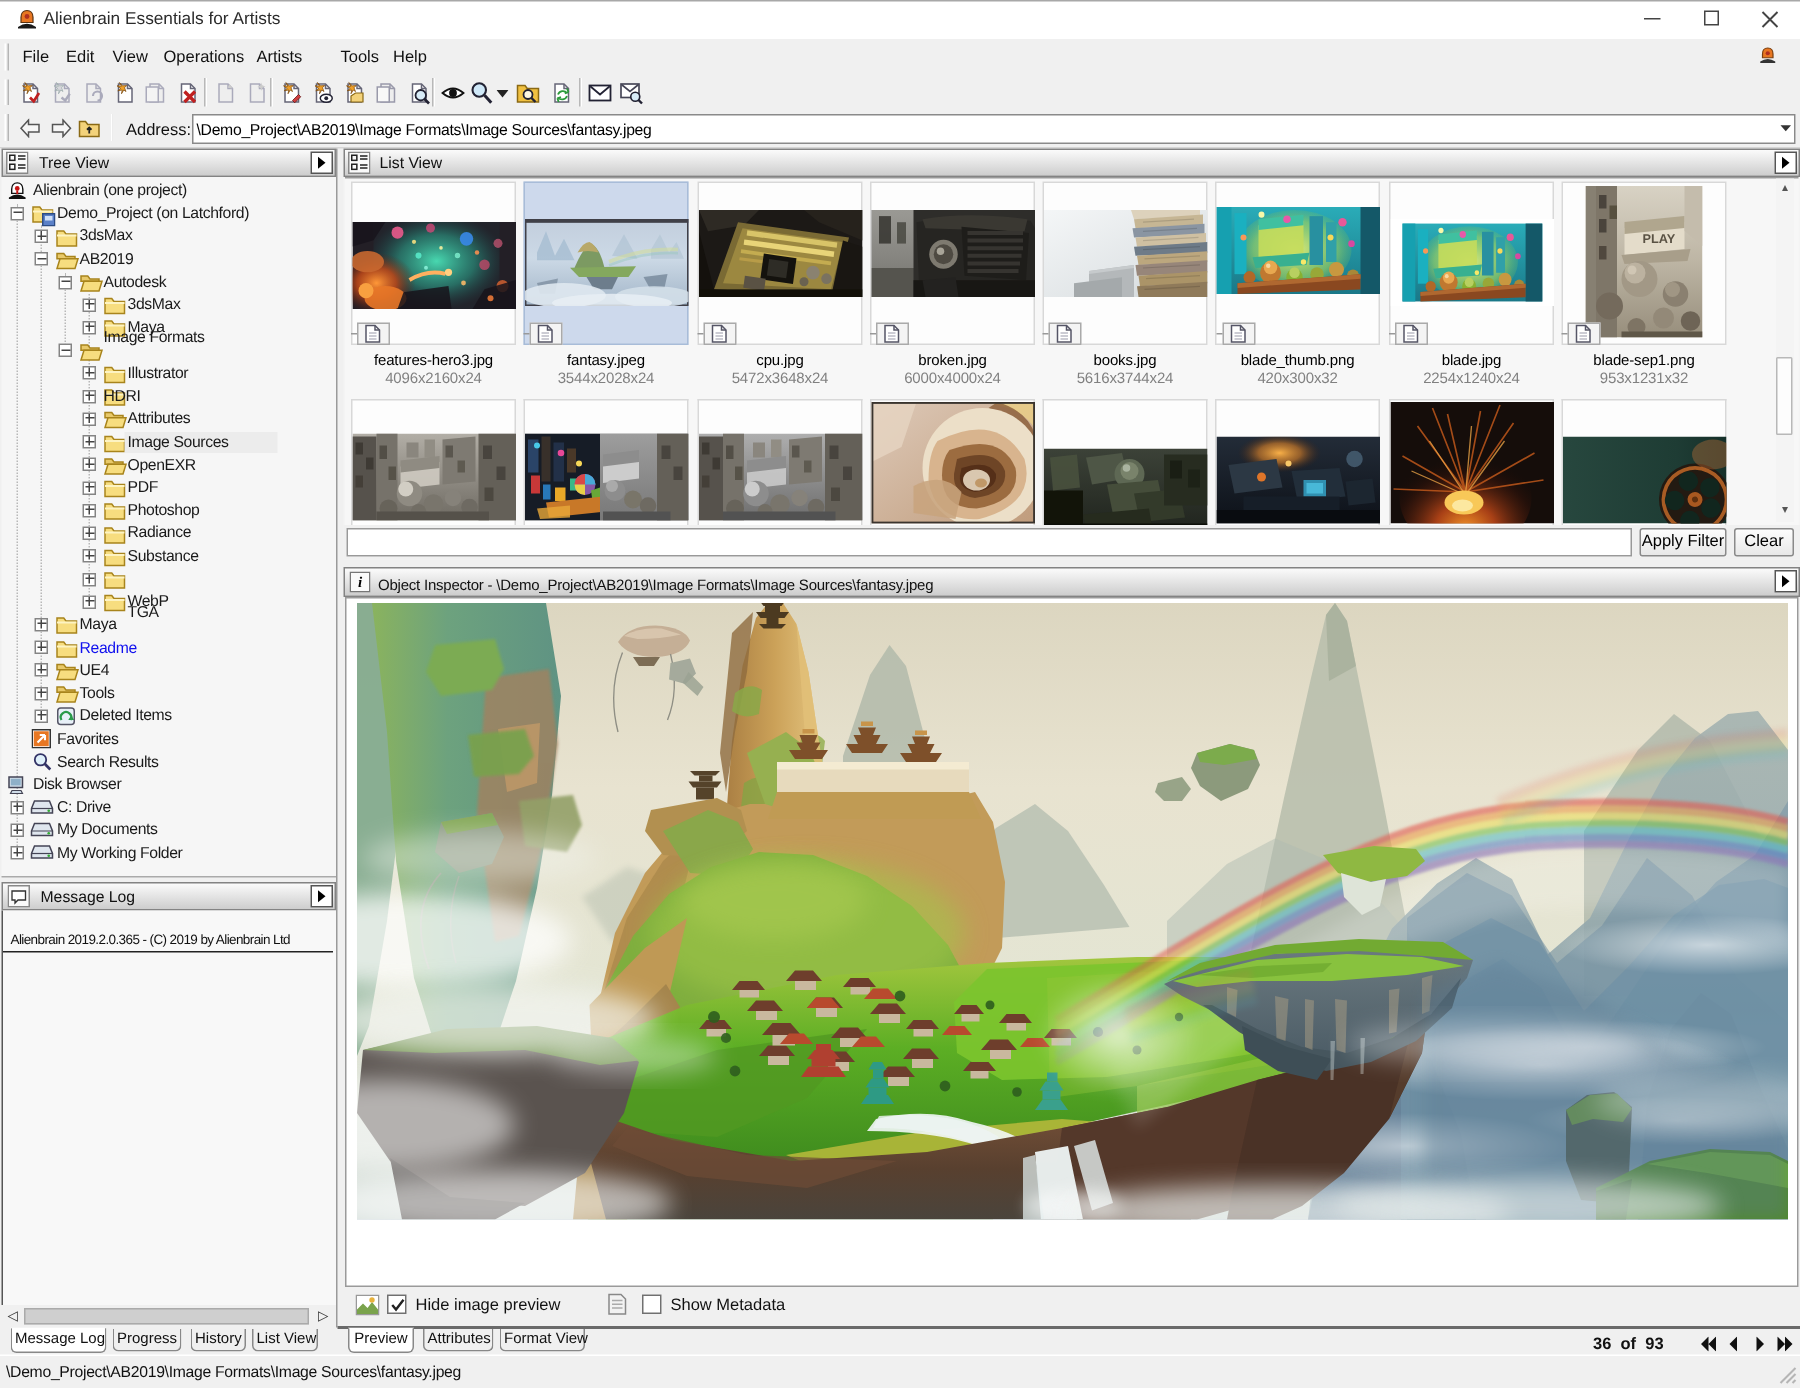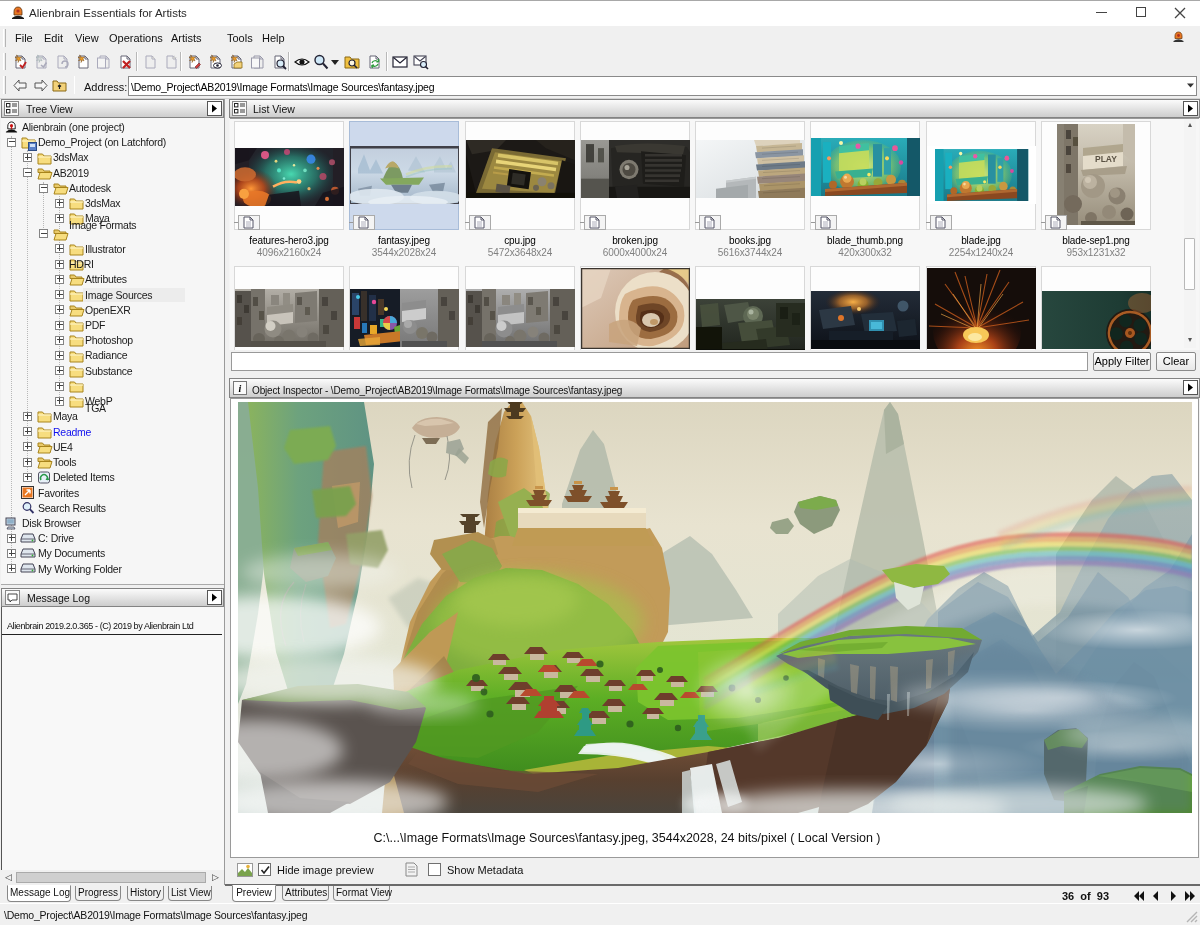--- a/index.html
+++ b/index.html
@@ -1364,21 +1364,20 @@
 <ellipse cx="90" cy="278" rx="110" ry="24" fill="#f4f6f2" opacity="0.7" filter="url(#bl8)"></ellipse>
 <ellipse cx="20" cy="348" rx="85" ry="30" fill="#ffffff" opacity="0.55" filter="url(#bl8)"></ellipse>
 <ellipse cx="95" cy="400" rx="115" ry="22" fill="#ffffff" opacity="0.6" filter="url(#bl8)"></ellipse>
 <ellipse cx="82" cy="170" rx="78" ry="18" fill="#f2f4ee" opacity="0.45" filter="url(#bl8)"></ellipse>
 <ellipse cx="620" cy="406" rx="150" ry="18" fill="#eef2f0" opacity="0.7" filter="url(#bl8)"></ellipse>
 <ellipse cx="780" cy="402" rx="130" ry="18" fill="#e8eeec" opacity="0.65" filter="url(#bl8)"></ellipse>
 <ellipse cx="185" cy="302" rx="55" ry="12" fill="#ffffff" opacity="0.4" filter="url(#bl8)"></ellipse>
 <ellipse cx="760" cy="294" rx="100" ry="14" fill="#ffffff" opacity="0.35" filter="url(#bl8)"></ellipse>
 <ellipse cx="905" cy="332" rx="80" ry="16" fill="#dfe8e8" opacity="0.4" filter="url(#bl8)"></ellipse>
 </svg></div>
-<div class="abs" style="left:238px;top:831px;width:778px;height:16px;font-size:12.5px;color:#111;text-align:center">C:\...\Image Formats\Image Sources\fantasy.jpeg, 3544x2028, 24 bits/pixel ( Local Version )</div>
 
 <div class="abs" style="left:229px;top:858px;width:971px;height:27px;background:#f0f0f0"></div>
 <svg class="abs" style="left:237px;top:863px" width="16" height="14" viewBox="0 0 16 14">
       <rect x="0.5" y="0.5" width="15" height="13" fill="#fff" stroke="#999"></rect>
       <path d="M1 10 L5 6 L8 9 L11 5 L15 10 L15 13 L1 13 Z" fill="#7aa34c"></path>
       <circle cx="11" cy="3.6" r="1.8" fill="#e8b23c"></circle>
     </svg>
 <div class="abs" style="left:258px;top:863px;width:13px;height:13px;background:#fff;border:1px solid #707070"></div>
 <svg class="abs" style="left:260px;top:865px" width="11" height="11">
       <path d="M1.5 5 L4 8 L9 1.5" stroke="#222" stroke-width="1.6" fill="none"></path>

